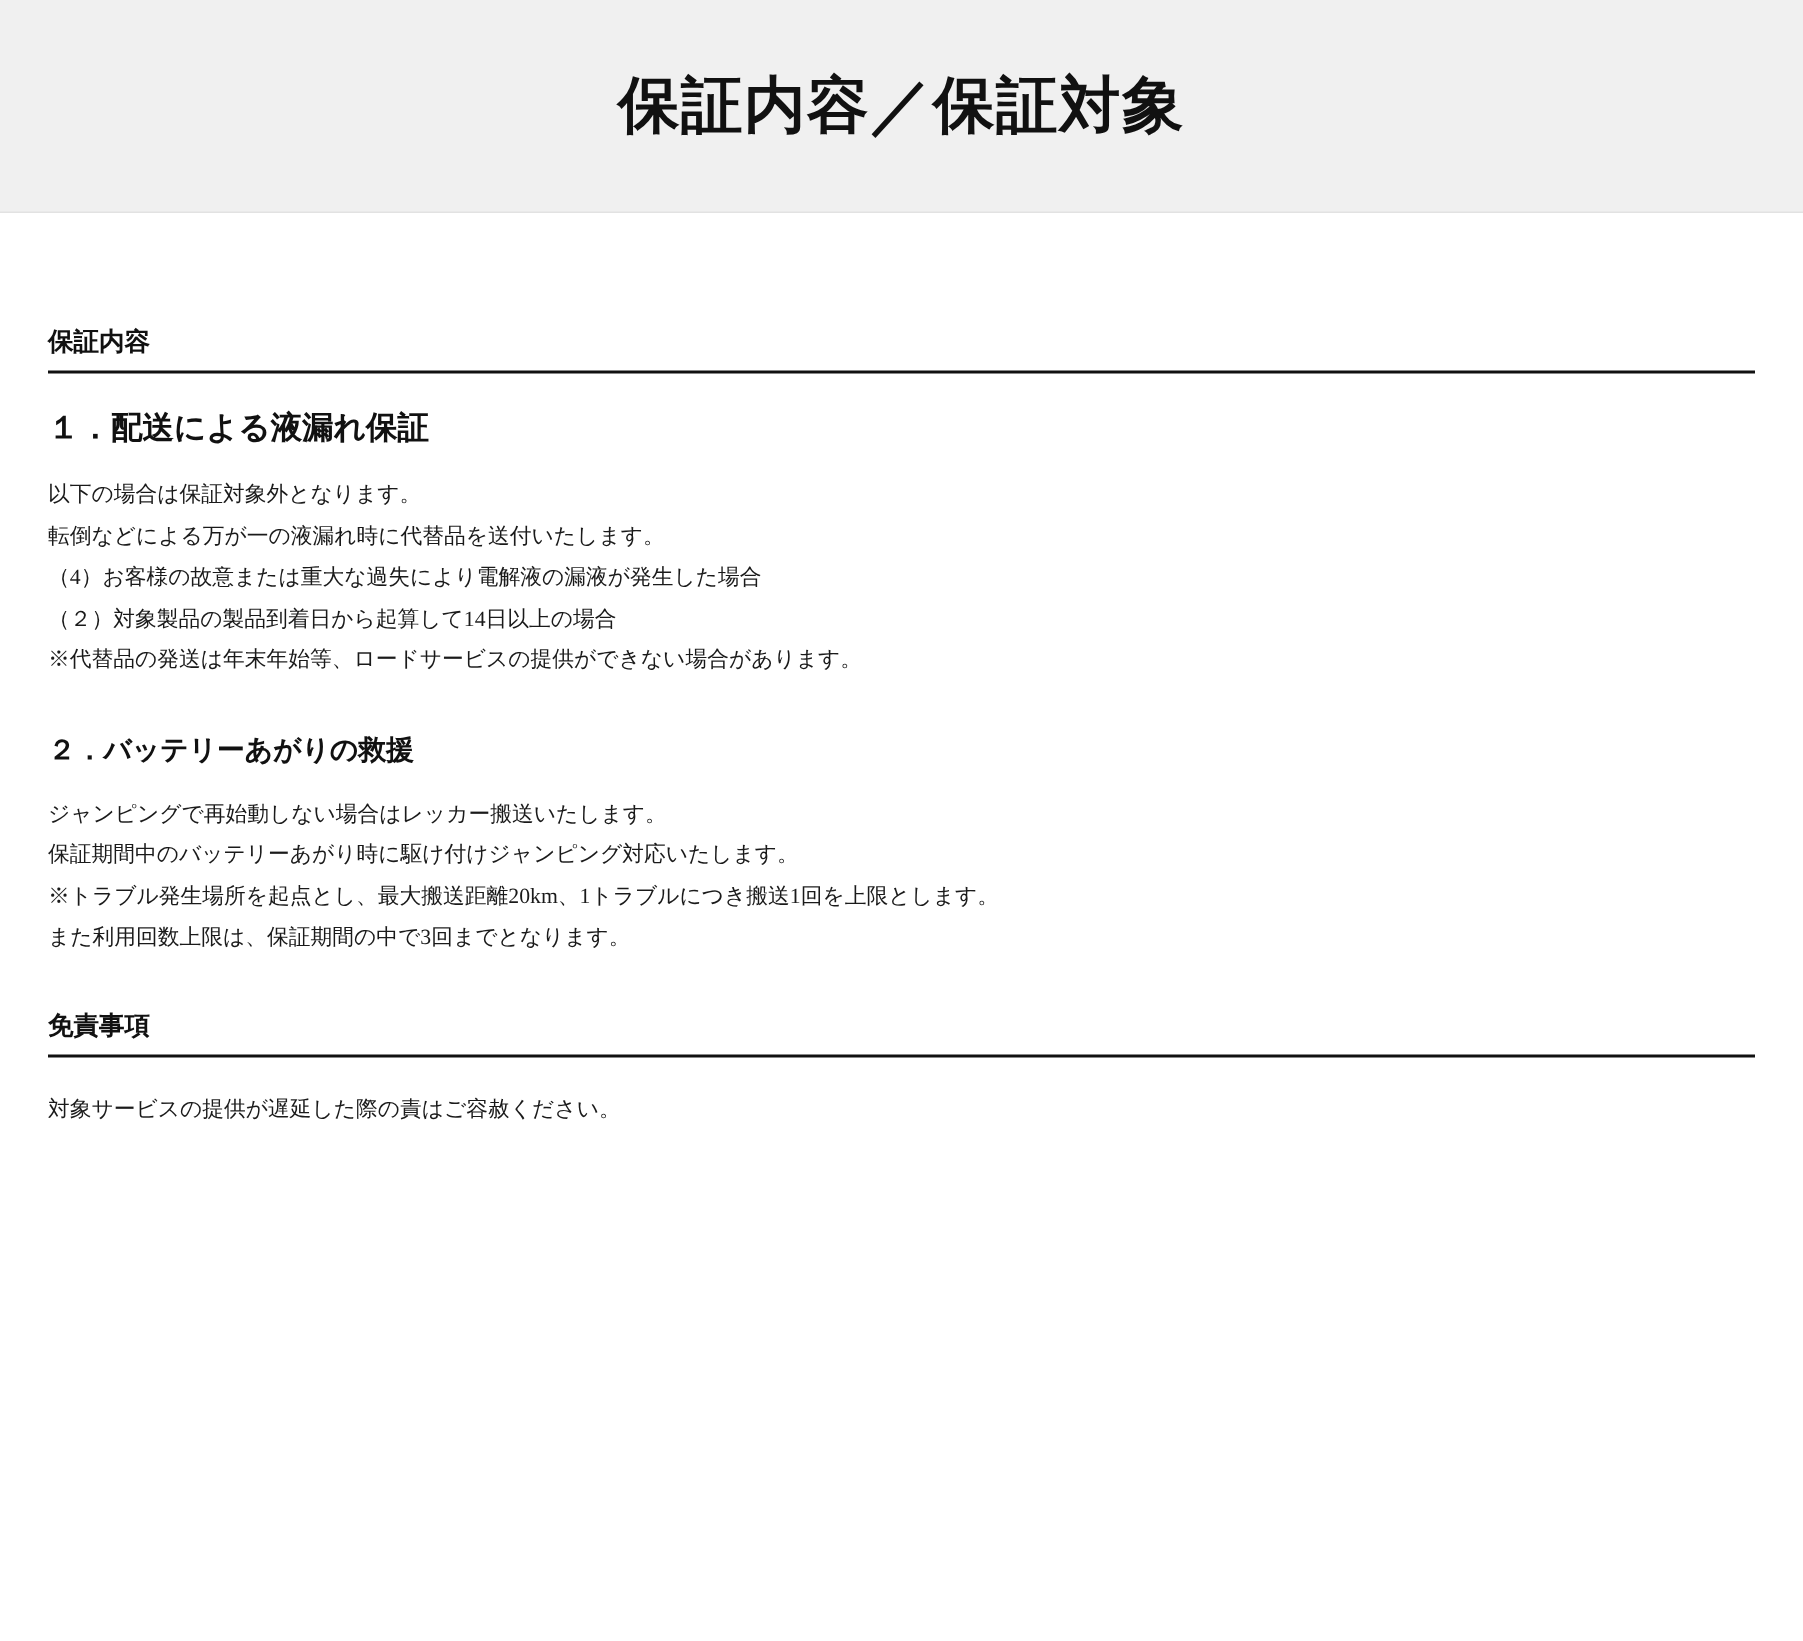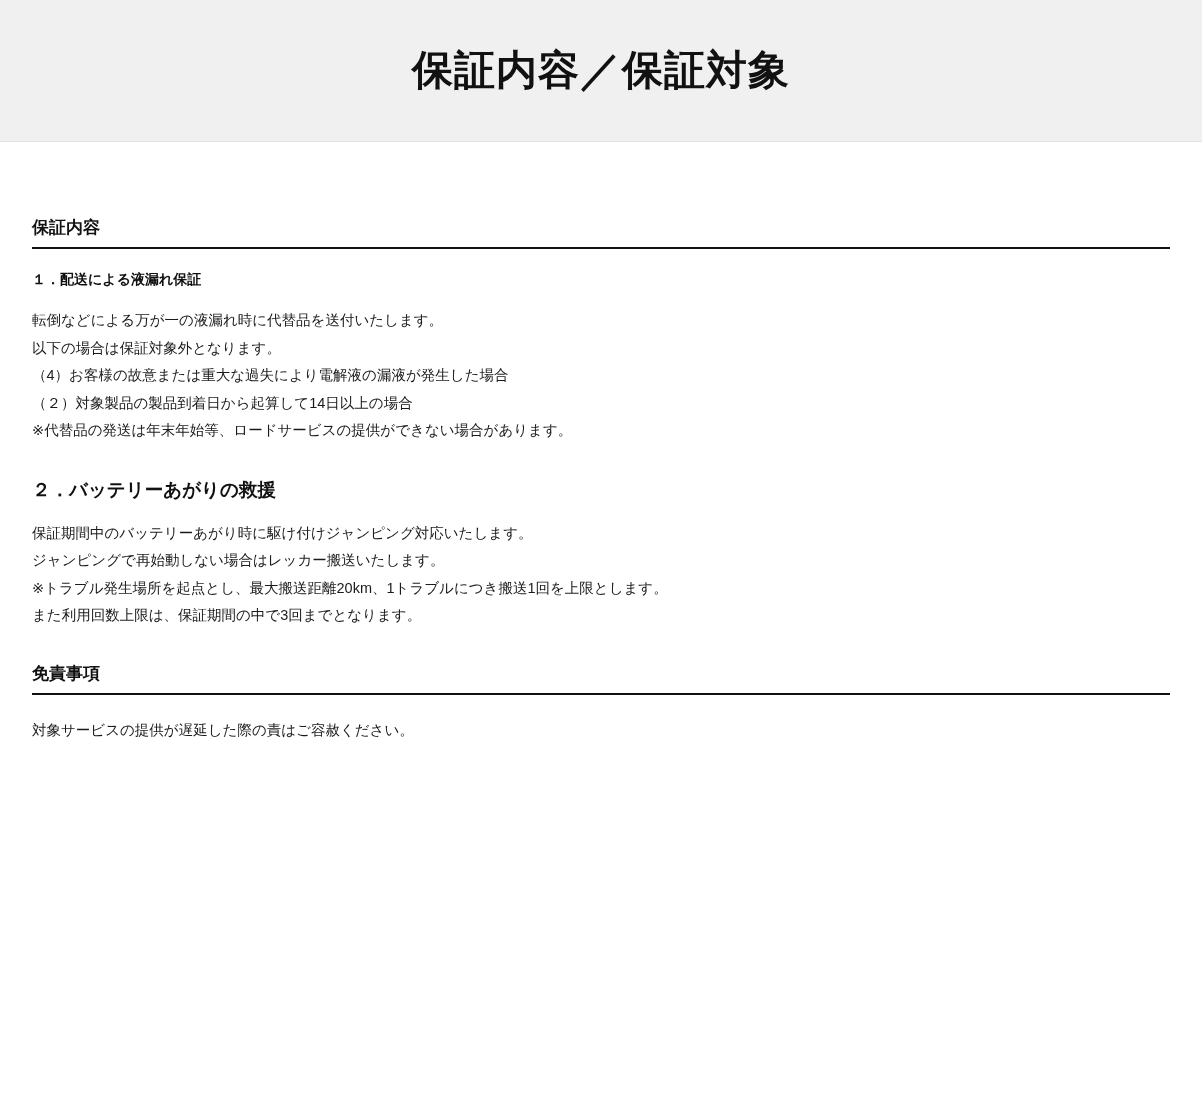--- a/index.html
+++ b/index.html
@@ -33,33 +33,34 @@
     letter-spacing: 1px;
     color: #111111;
     line-height: 1.2;
   }
   
   .content {
     padding: 0 32px 40px 32px;
   }
   .section {
     margin-top: 0;
+    font-family: Liberation Serif, serif;
   }
   .section-head {
     font-size: 17px;
     font-weight: bold;
     color: #111111;
     padding-bottom: 8px;
     border-bottom: 2px solid #111111;
     margin: 0;
   }
   .sec-gap-1 { margin-top: 74px; }
   .sec-gap-2 { margin-top: 32px; }
   .sub-head {
-    font-size: 14px;
+    font-size: 21px;
     font-weight: bold;
     color: #111111;
     margin: 22px 0 0 0;
   }
   .sub-head-large {
     font-size: 18.5px;
     font-weight: bold;
     color: #111111;
     margin: 32px 0 0 0;
   }
@@ -104,31 +105,31 @@
     <h1 class="banner-title">保証内容／保証対象</h1>
   </div>
 
   <div class="content">
 
     <div class="section sec-gap-1">
       <h2 class="section-head">保証内容</h2>
 
       <h3 class="sub-head">１．配送による液漏れ保証</h3>
       <div class="para-block">
+        <p class="para">以下の場合は保証対象外となります。</p>
         <p class="para">転倒などによる万が一の液漏れ時に代替品を送付いたします。</p>
-        <p class="para">以下の場合は保証対象外となります。</p>
         <p class="para">（4）お客様の故意または重大な過失により電解液の漏液が発生した場合</p>
         <p class="para">（２）対象製品の製品到着日から起算して14日以上の場合</p>
         <p class="para">※代替品の発送は年末年始等、ロードサービスの提供ができない場合があります。</p>
       </div>
 
       <h3 class="sub-head-large">２．バッテリーあがりの救援</h3>
       <div class="para-block">
+        <p class="para">ジャンピングで再始動しない場合はレッカー搬送いたします。</p>
         <p class="para">保証期間中のバッテリーあがり時に駆け付けジャンピング対応いたします。</p>
-        <p class="para">ジャンピングで再始動しない場合はレッカー搬送いたします。</p>
         <p class="para">※トラブル発生場所を起点とし、最大搬送距離20km、1トラブルにつき搬送1回を上限とします。</p>
         <p class="para">また利用回数上限は、保証期間の中で3回までとなります。</p>
       </div>
     </div>
 
     <div class="section sec-gap-2">
     </div>
 
 
     <div class="section sec-gap-2">

